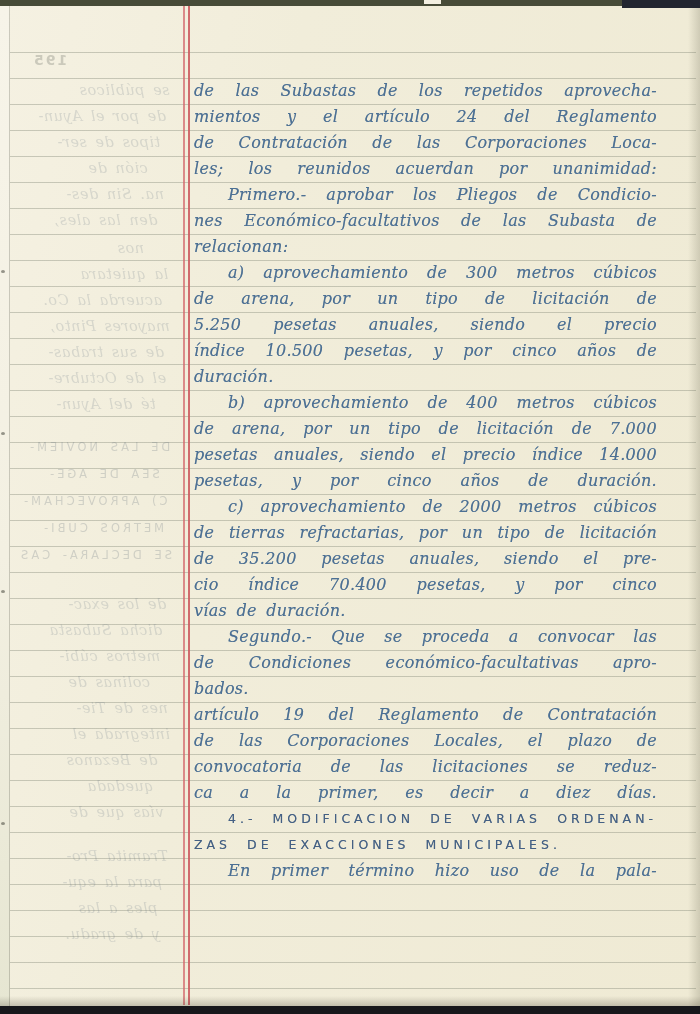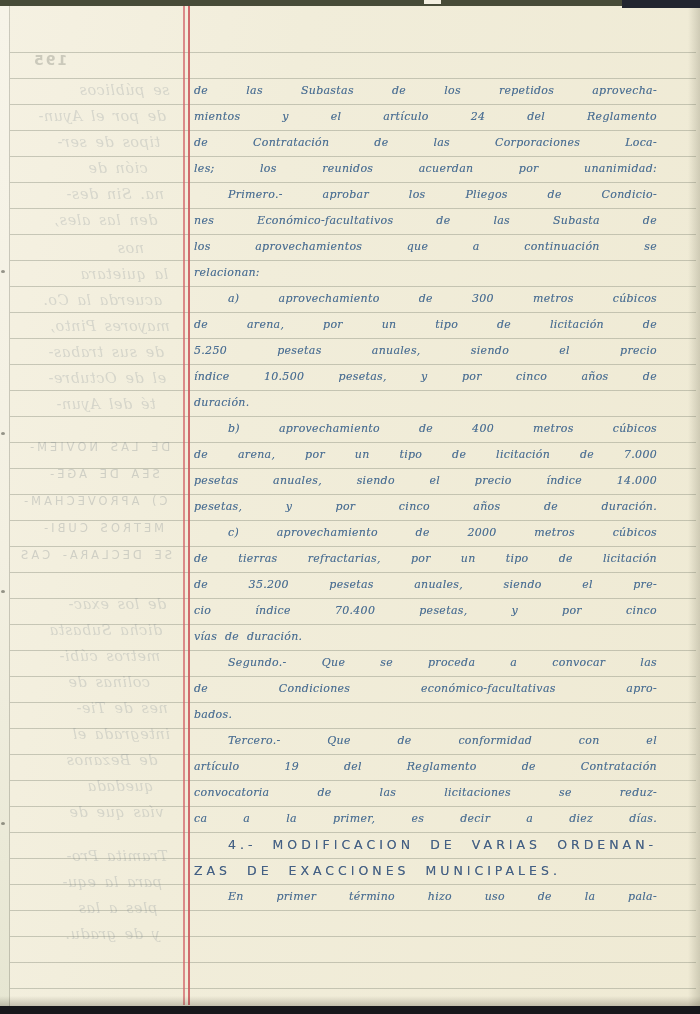--- a/index.html
+++ b/index.html
@@ -42,21 +42,21 @@
         color:rgba(110,112,104,0.30);filter:blur(0.4px);}
   .bleed-frag{position:absolute;white-space:nowrap;transform:scaleX(-1);
         font-style:italic;font-size:14.5px;color:rgba(100,115,128,0.20);
         filter:blur(0.5px);letter-spacing:0.5px;word-spacing:3px;}
   .bleed-frag.bleed-caps{font-style:normal;font-family:"DejaVu Sans",sans-serif;
         font-size:11.5px;letter-spacing:3px;color:rgba(95,108,122,0.24);}
 
   
   .manuscript{position:absolute;left:194px;top:78px;width:463px;z-index:2;}
   .ms-line{height:26px;line-height:26px;white-space:nowrap;
-        font-style:italic;font-size:11px;letter-spacing:0.3px;word-spacing:4px;
+        font-style:italic;font-size:16px;letter-spacing:0.3px;word-spacing:4px;
         color:#4c7094;text-shadow:0 0 0.5px rgba(76,112,148,0.55);}
   .ms-line.indent{padding-left:34px;box-sizing:border-box;}
   .ms-line.fill{text-align:justify;text-align-last:justify;}
   .ms-line.caps{font-style:normal;font-family:"DejaVu Sans",sans-serif;
         font-size:12.5px;letter-spacing:4px;word-spacing:8px;color:#446084;
         text-shadow:0 0 0.4px rgba(68,96,132,0.6);}
 </style>
 </head>
 <body>
 
@@ -102,41 +102,40 @@
       <div class="bleed-frag" style="top: 926px; right: 14px;">y de gradu.</div>
     </div>
 
   <div class="manuscript" id="manuscript">
       <div class="ms-line fill">de las Subastas de los repetidos aprovecha-</div>
       <div class="ms-line fill">mientos y el artículo 24 del Reglamento</div>
       <div class="ms-line fill">de Contratación de las Corporaciones Loca-</div>
       <div class="ms-line fill">les; los reunidos acuerdan por unanimidad:</div>
       <div class="ms-line indent fill">Primero.- aprobar los Pliegos de Condicio-</div>
       <div class="ms-line fill">nes Económico-facultativos de las Subasta de</div>
-      <div class="ms-line fill">los aprovechamientos que a continuación se</div>
       <div class="ms-line">relacionan:</div>
       <div class="ms-line indent fill">a) aprovechamiento de 300 metros cúbicos</div>
       <div class="ms-line fill">de arena, por un tipo de licitación de</div>
       <div class="ms-line fill">5.250 pesetas anuales, siendo el precio</div>
       <div class="ms-line fill">índice 10.500 pesetas, y por cinco años de</div>
       <div class="ms-line">duración.</div>
       <div class="ms-line indent fill">b) aprovechamiento de 400 metros cúbicos</div>
       <div class="ms-line fill">de arena, por un tipo de licitación de 7.000</div>
       <div class="ms-line fill">pesetas anuales, siendo el precio índice 14.000</div>
       <div class="ms-line fill">pesetas, y por cinco años de duración.</div>
       <div class="ms-line indent fill">c) aprovechamiento de 2000 metros cúbicos</div>
       <div class="ms-line fill">de tierras refractarias, por un tipo de licitación</div>
       <div class="ms-line fill">de 35.200 pesetas anuales, siendo el pre-</div>
       <div class="ms-line fill">cio índice 70.400 pesetas, y por cinco</div>
       <div class="ms-line">vías de duración.</div>
       <div class="ms-line indent fill">Segundo.- Que se proceda a convocar las</div>
       <div class="ms-line fill">de Condiciones económico-facultativas apro-</div>
       <div class="ms-line">bados.</div>
-      <div class="ms-line indent fill">Tercero.- Que de conformidad con el</div>
       <div class="ms-line fill">artículo 19 del Reglamento de Contratación</div>
+      <div class="ms-line fill">de las Corporaciones Locales, el plazo de</div>
       <div class="ms-line fill">convocatoria de las licitaciones se reduz-</div>
       <div class="ms-line fill">ca a la primer, es decir a diez días.</div>
       <div class="ms-line indent fill caps">4.- MODIFICACION DE VARIAS ORDENAN-</div>
       <div class="ms-line caps">ZAS DE EXACCIONES MUNICIPALES.</div>
       <div class="ms-line indent fill">En primer término hizo uso de la pala-</div>
     </div>
 
   <div class="left-strip">
     <div class="speck s1"></div>
     <div class="speck s2"></div>

